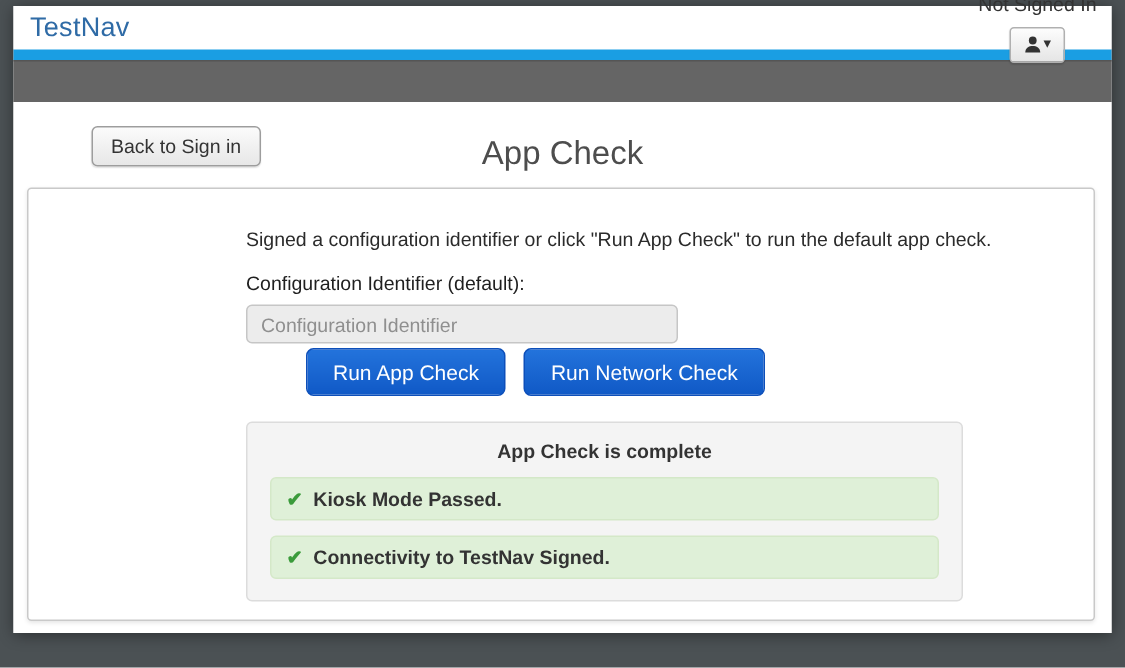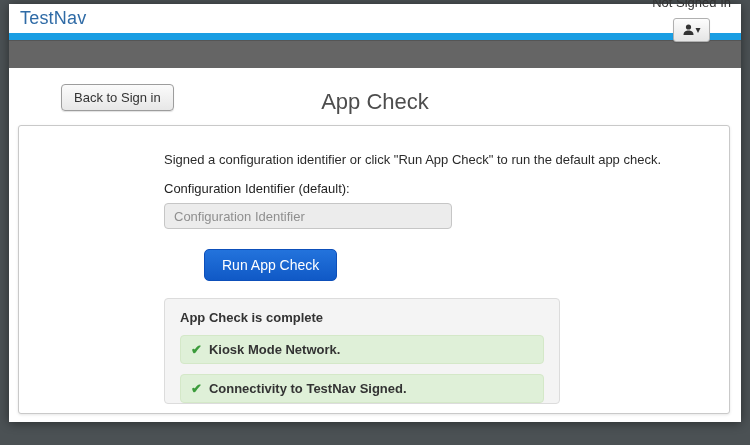--- a/index.html
+++ b/index.html
@@ -67,35 +67,36 @@
   .text-input {
     margin-top:7px; display:block;
     width:288px; height:26px;
     background:#ececec;
     border:1px solid #c6c6c6; border-radius:4px;
     padding:0 9px;
     font-size:13px; color:#701a75;
     font-family:"Liberation Sans", sans-serif;
   }
   .text-input::placeholder { color:#8f8f8f; opacity:1; }
-  .btn-row { margin-top:20px; display:flex; gap:12px;padding-left:40px; }
+  .btn-row { margin-top:3px; display:flex; gap:12px;padding-left:40px; }
   .btn-primary {
     background:linear-gradient(#2373dc,#1059c6);
     border:1px solid #0d4fba; border-radius:5px;
     color:#fff; font-size:14px;
     padding:7px 17px;
     cursor:pointer;
     font-family:"Liberation Sans", sans-serif;
   }
   .results {
     margin-top:17px;
-    width:396px;
+    width:478px;
     background:#f4f4f4;
     border:1px solid #dcdcdc; border-radius:4px;
-    padding:11px 15px 0;
+    padding:11px 15px 14px;
+    text-align:center;
   }
   .results-title { font-size:13px; font-weight:bold; color:#333; }
   .result-item {
     margin-top:10px;
     background:#dff0d8;
     border:1px solid #d4e8c8; border-radius:4px;
     padding:6px 10px;
     font-size:13px; font-weight:bold; color:#333;
     display:flex; align-items:center; gap:7px;
   }
@@ -132,28 +133,29 @@
     <div class="main-box">
       <div class="inner">
 
         <div class="instruction">Signed a configuration identifier or click "Run App Check" to run the default app check.</div>
 
         <div class="field-label">Configuration Identifier (default):</div>
         <input class="text-input" type="text" placeholder="Configuration Identifier" style="">
 
         <div class="btn-row">
           <button class="btn-primary">Run App Check</button>
+          <button class="btn-primary">Run Network Check</button>
         </div>
 
         <div class="results">
           <div class="results-title">App Check is complete</div>
 
           <div class="result-item">
             <span class="check">✔</span>
-            <span>Kiosk Mode Network.</span>
+            <span>Kiosk Mode Passed.</span>
           </div>
 
           <div class="result-item">
             <span class="check">✔</span>
             <span>Connectivity to TestNav Signed.</span>
           </div>
         </div>
 
       </div>
     </div>

